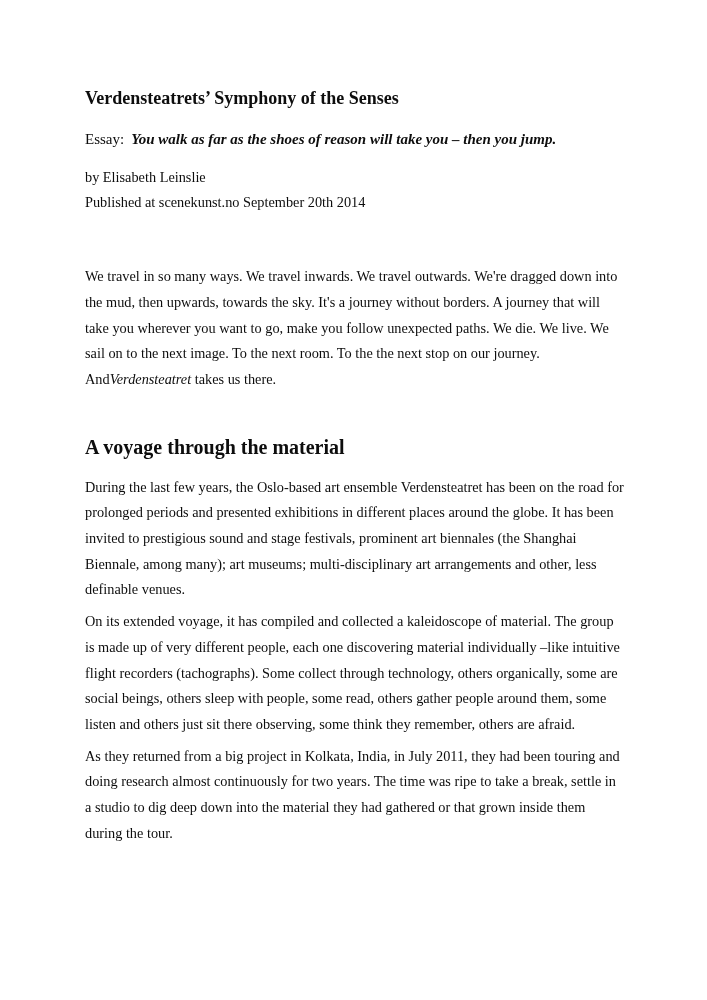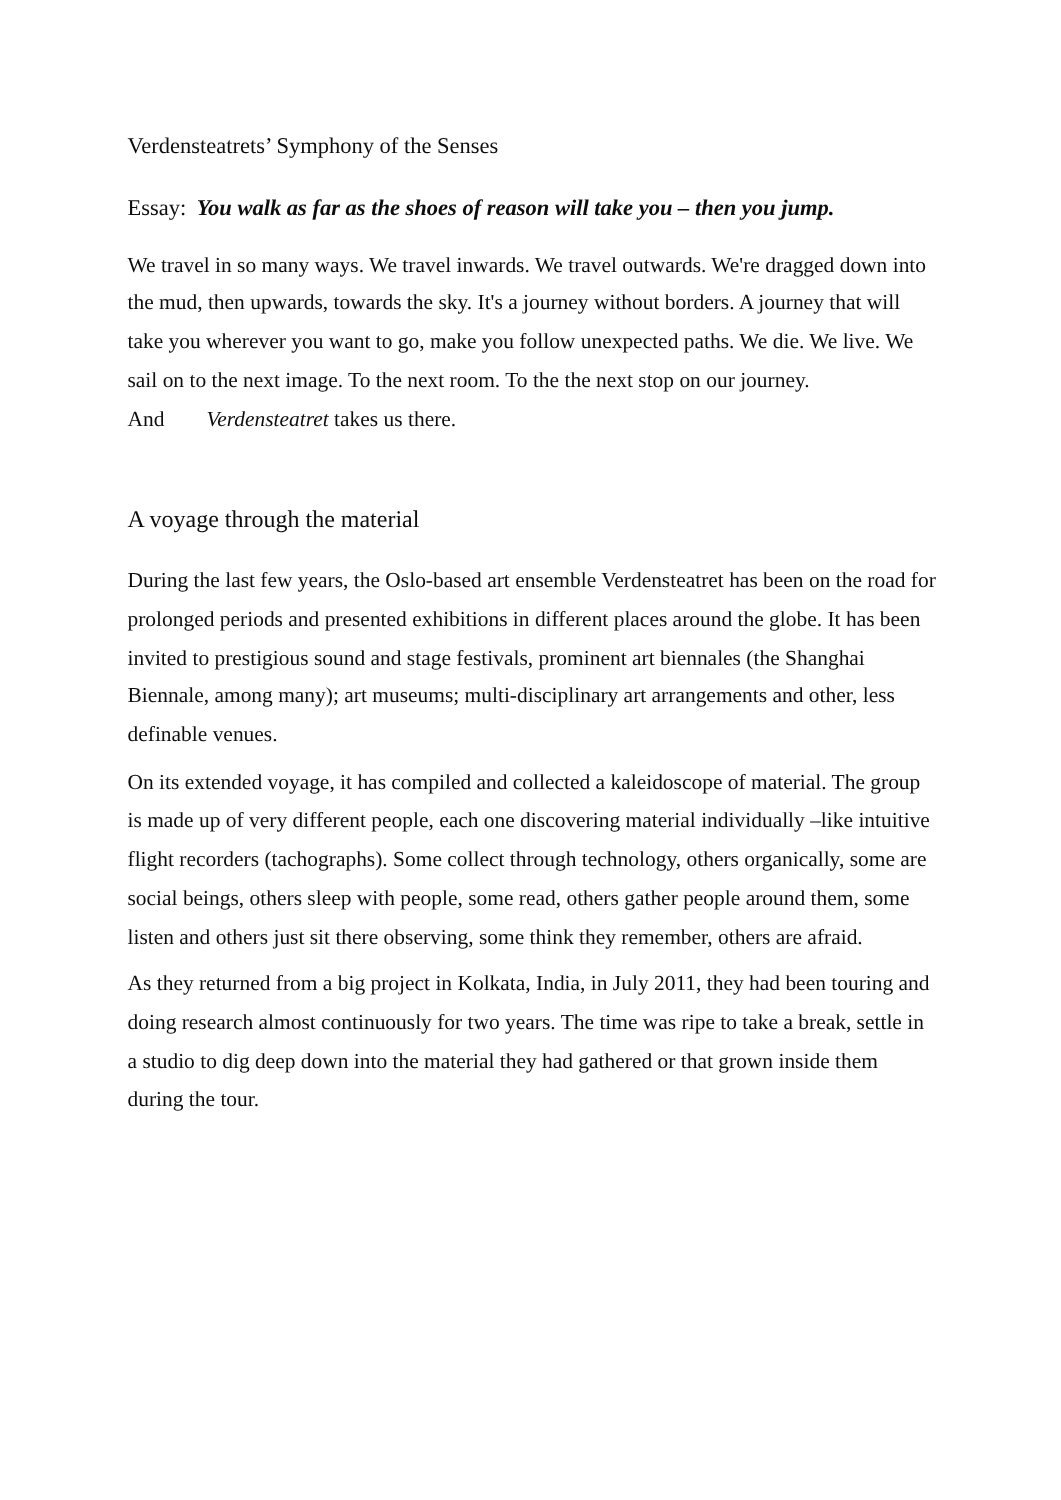--- a/index.html
+++ b/index.html
@@ -12,22 +12,22 @@
     height: 1000px;
     overflow: hidden;
     font-family: "Liberation Serif", "DejaVu Serif", serif;
     color: #0d0d0d;
   }
   .doc {
     padding: 87px 82px 0 85px;
     width: 540px;
   }
   .doc-title {
-    font-size: 15px;
-    font-weight: normal;
+    font-size: 18px;
+    font-weight: bold;
     line-height: 23px;
     margin: 0 0 17px 0;
   }
   .essay-line {
     font-size: 15px;
     line-height: 25.7px;
     margin: 0 0 12px 0;
   }
   .essay-quote {
     font-weight: bold;
@@ -42,41 +42,44 @@
   .para {
     font-size: 14.3px;
     line-height: 25.7px;
     margin: 0 0 6px 0;
     text-align: left;
   }
   .intro-para {
     margin-bottom: 0;
   }
   .section-heading {
-    font-size: 16px;
-    font-weight: normal;
+    font-size: 20px;
+    font-weight: bold;
     line-height: 24px;
     margin: 42px 0 16px 0;
   }
   .italic {
     font-style: italic;
-    padding-left: 28px;
   }
 </style>
 </head>
 <body>
 
 <div class="doc">
 
   <h1 class="doc-title">Verdensteatrets’ Symphony of the Senses</h1>
 
   <p class="essay-line">
     <span>Essay:</span><span class="essay-quote">You walk as far as the shoes of reason will take you – then you jump.</span>
   </p>
 
+  <div class="byline-block">
+    <div>by Elisabeth Leinslie</div>
+    <div>Published at scenekunst.no September 20th 2014</div>
+  </div>
 
   <p class="para intro-para">
     <span>We travel in so many ways. We travel inwards. We travel outwards. We're dragged down into the mud, then upwards, towards the sky. It's a journey without borders. A journey that will take you wherever you want to go, make you follow unexpected paths. We die. We live. We sail on to the next image. To the next room. To the the next stop on our journey. And</span><span class="italic">Verdensteatret</span><span> takes us there.</span>
   </p>
 
   <h2 class="section-heading">A voyage through the material</h2>
 
   <p class="para">During the last few years, the Oslo-based art ensemble Verdensteatret has been on the road for prolonged periods and presented exhibitions in different places around the globe. It has been invited to prestigious sound and stage festivals, prominent art biennales (the Shanghai Biennale, among many); art museums; multi-disciplinary art arrangements and other, less definable venues.</p>
 
   <p class="para">On its extended voyage, it has compiled and collected a kaleidoscope of material. The group is made up of very different people, each one discovering material individually –like intuitive flight recorders (tachographs). Some collect through technology, others organically, some are social beings, others sleep with people, some read, others gather people around them, some listen and others just sit there observing, some think they remember, others are afraid.</p>

